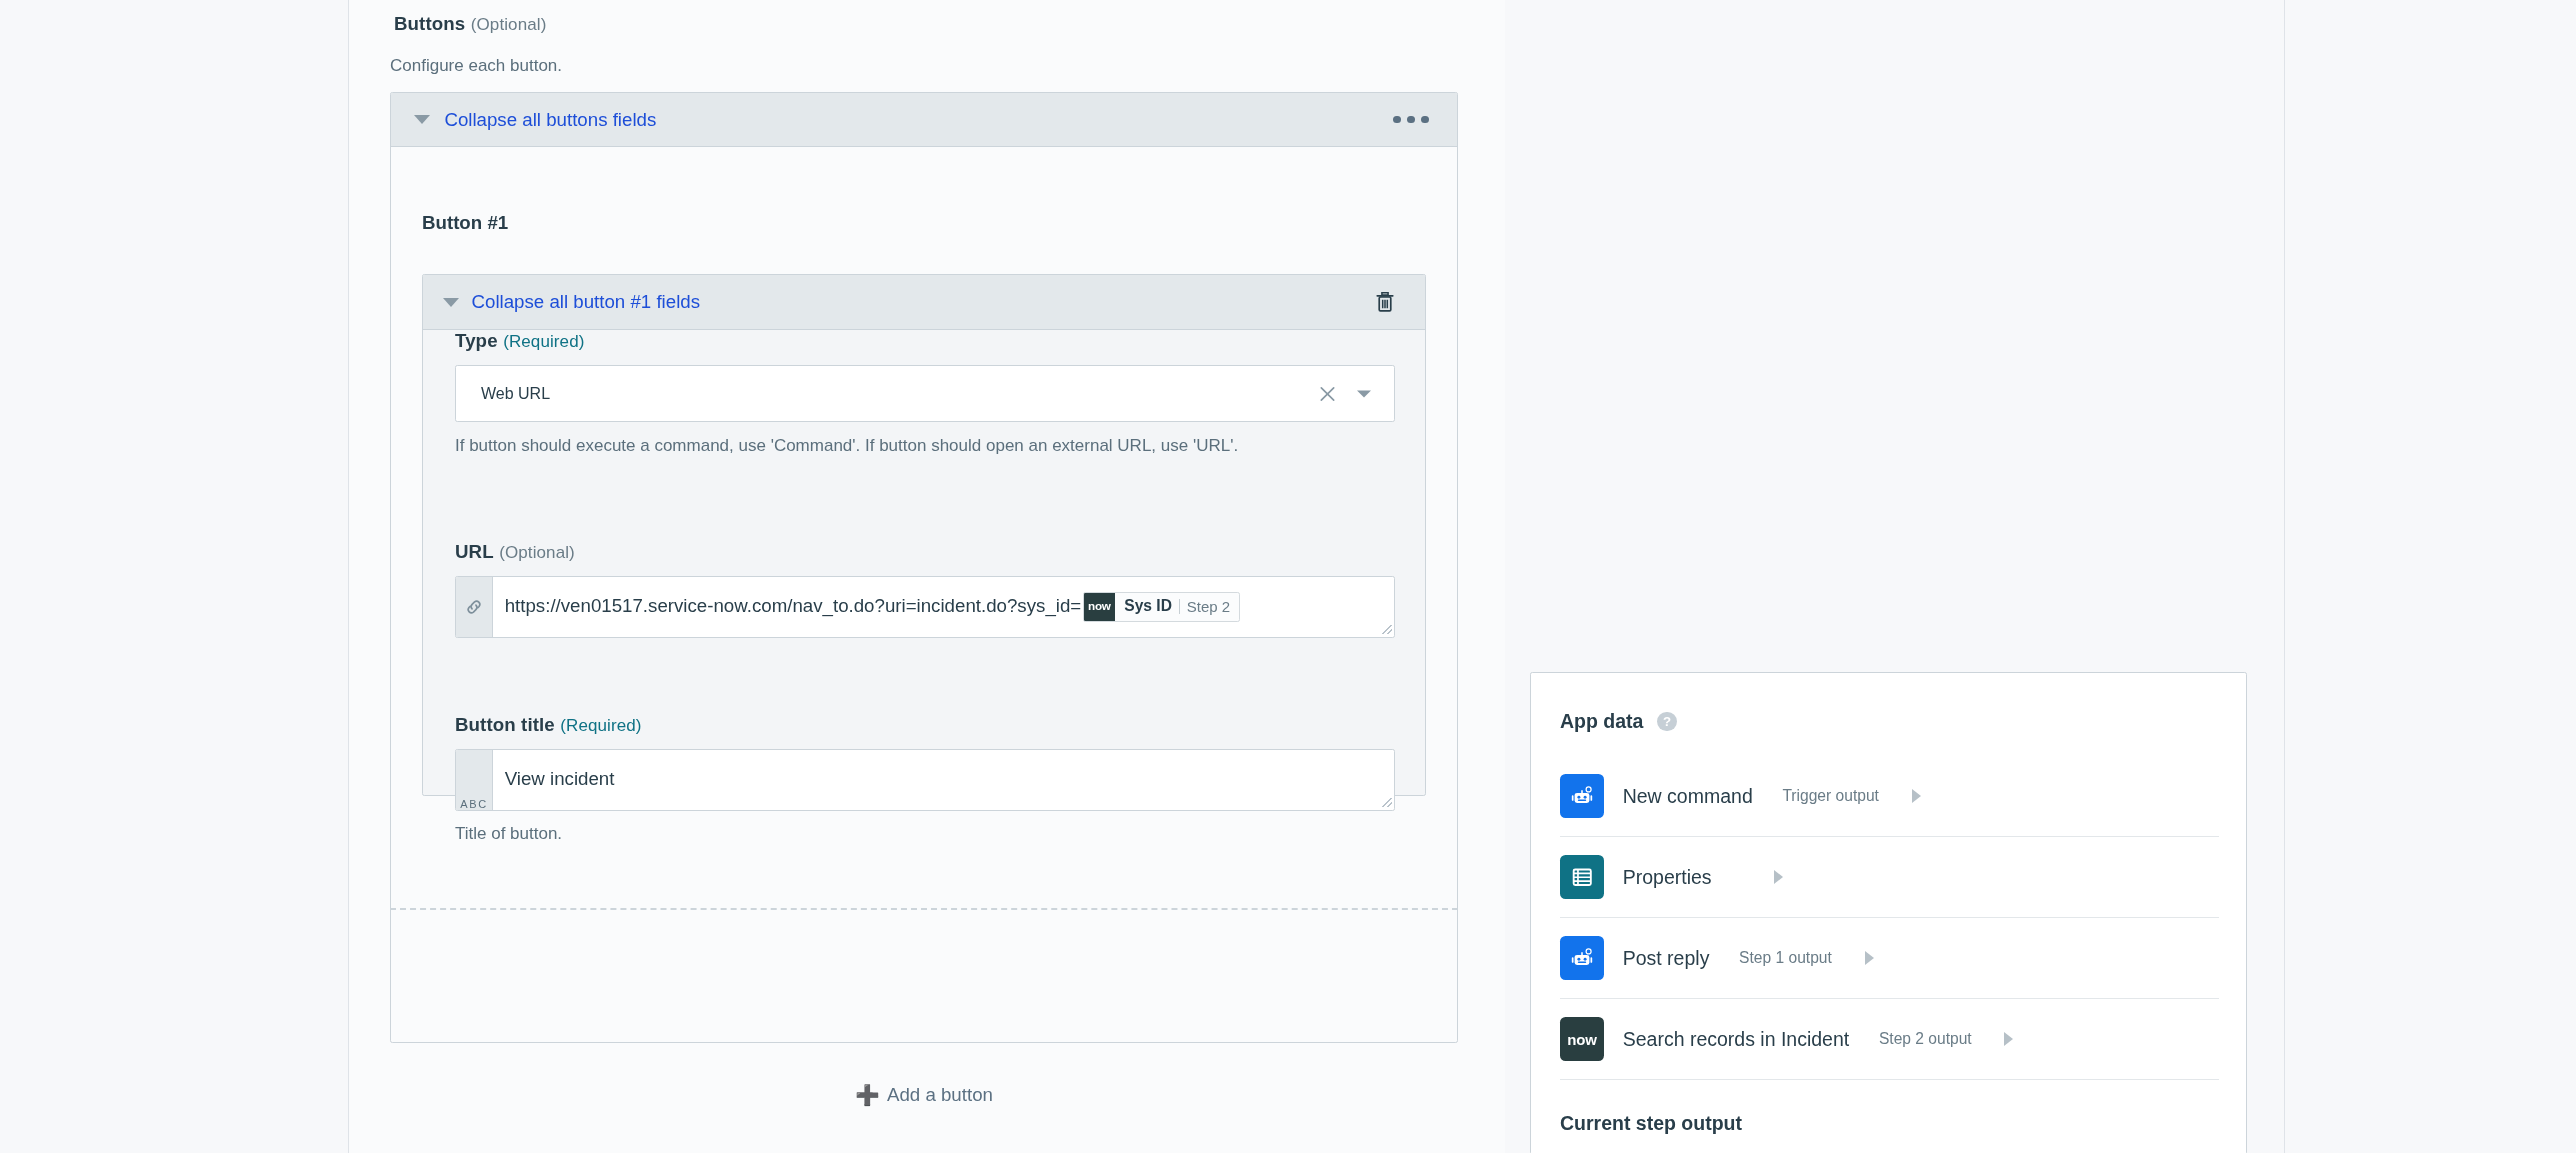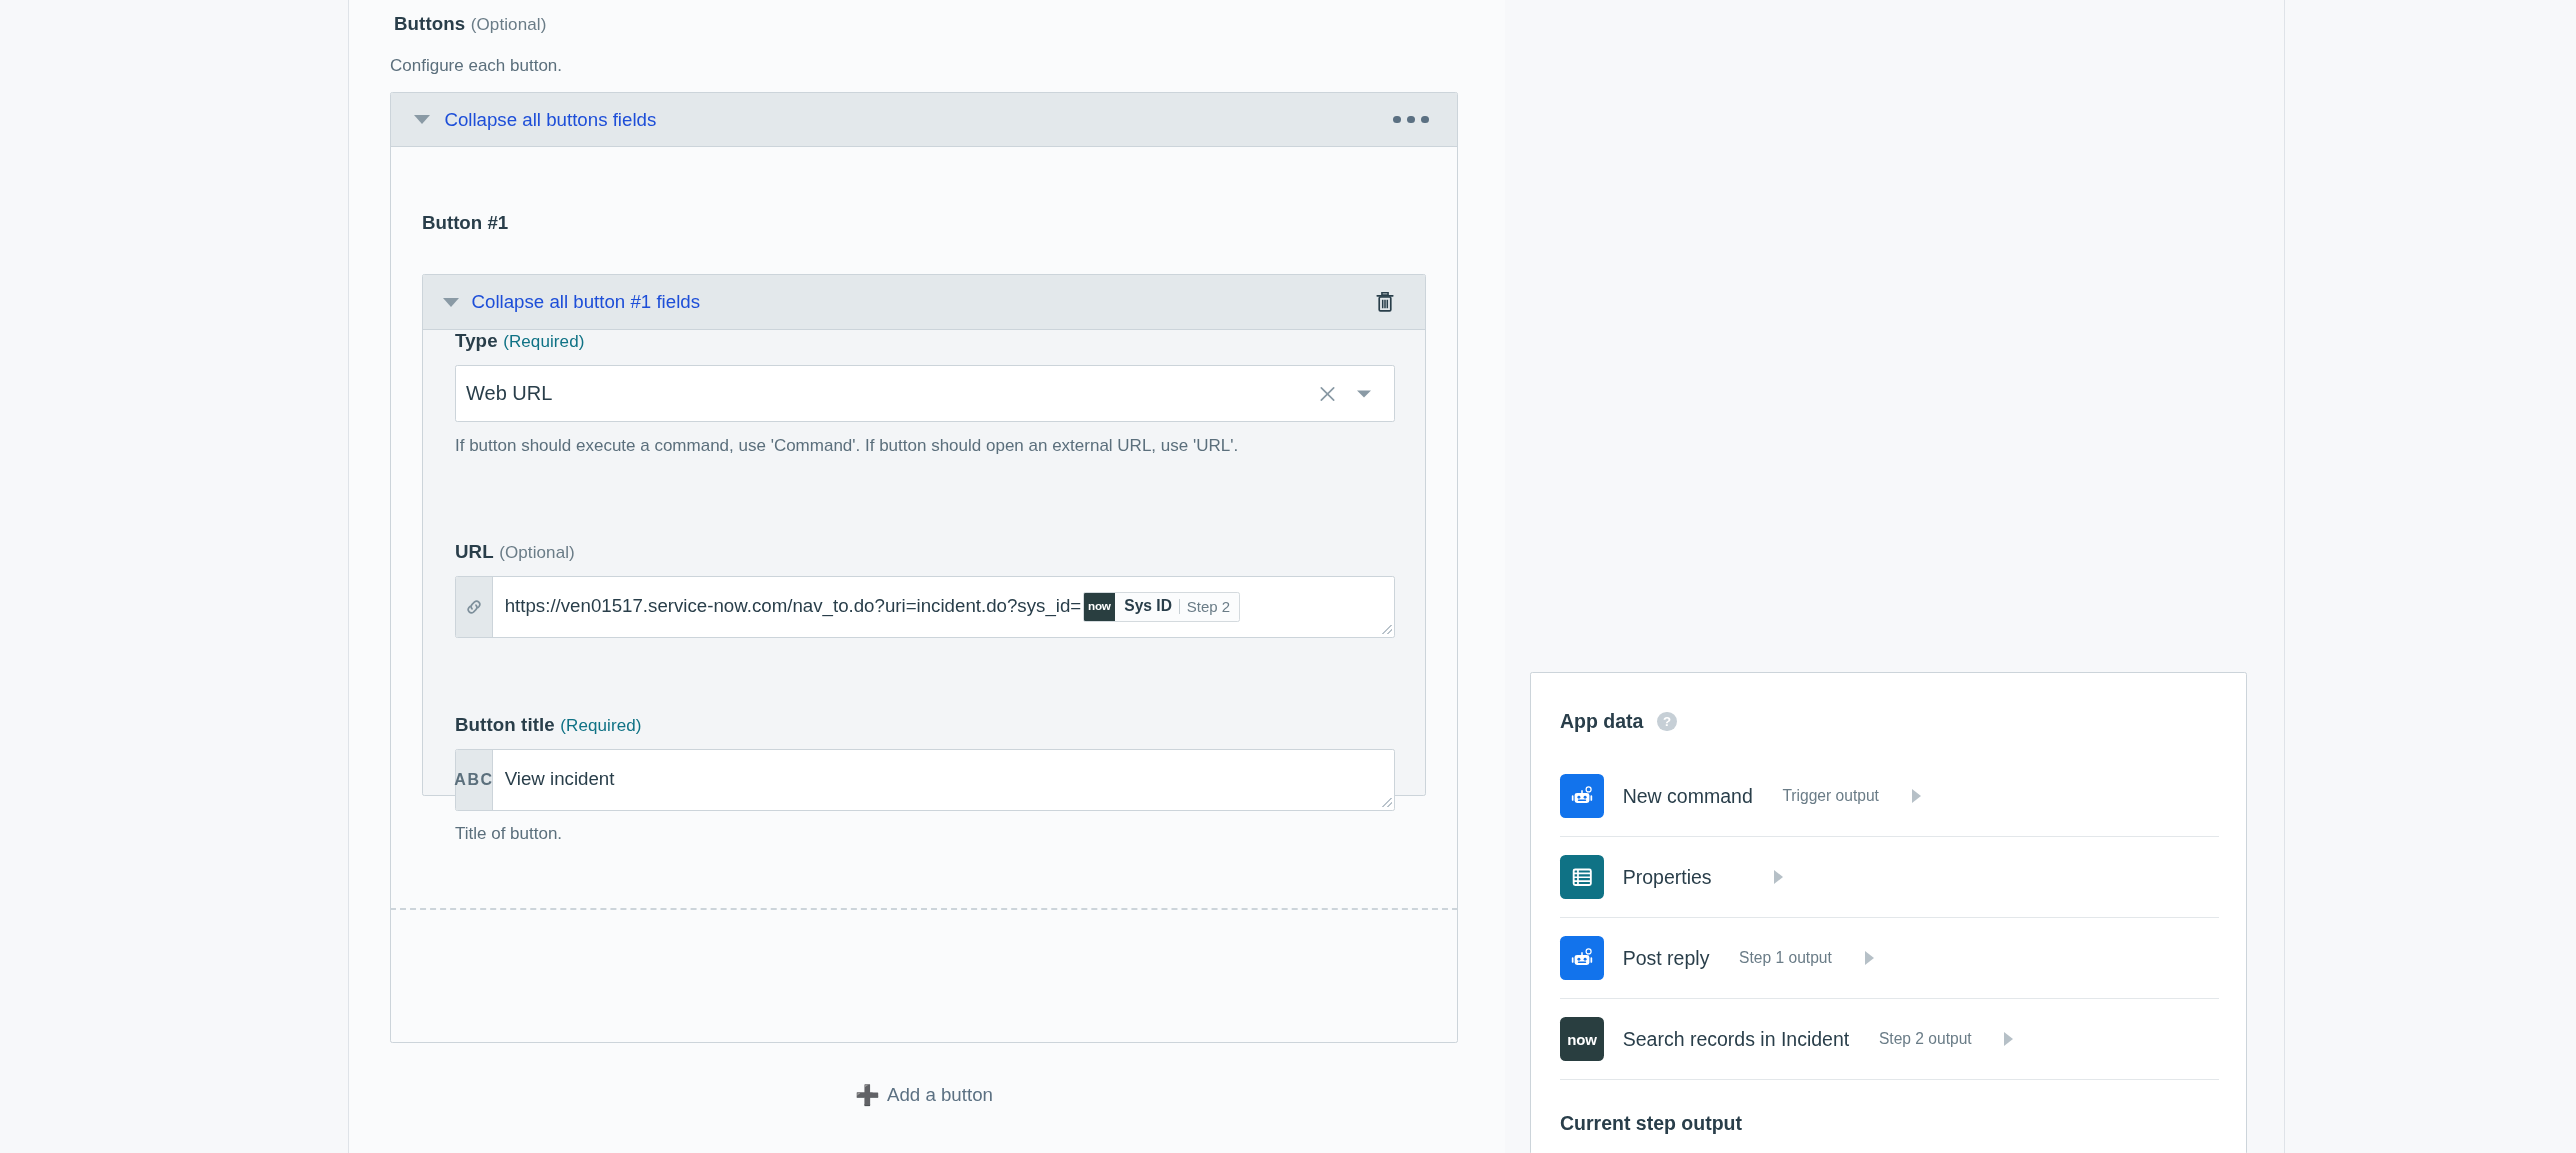--- a/index.html
+++ b/index.html
@@ -80,39 +80,39 @@
   }
   .panel-inner-body{padding:41px 0 48px 0;position:relative;min-height:343px;}
 
   .fld{position:absolute;left:32px;width:940px;}
 
   
   .select-ctrl{
     height:57px;background:#fff;border:0.8px solid #ccd4da;border-radius:2.3px;
     display:flex;align-items:center;position:relative;box-sizing:border-box;
   }
-  .select-val{font-size:20px;color:#293e4a;margin-left:10px;}
+  .select-val{font-size:16px;color:#293e4a;margin-left:25px;}
   .sel-x{position:absolute;right:58px;top:50%;transform:translateY(-50%);width:17px;height:17px;}
   .sel-chev{
     position:absolute;right:23.4px;top:50%;transform:translateY(-50%);
     width:0;height:0;border-left:7px solid transparent;border-right:7px solid transparent;
     border-top:7.8px solid #8a9aa5;
   }
 
   
   .inp-row{
     display:flex;align-items:stretch;border:0.8px solid #ccd4da;border-radius:2.3px;
     background:#fff;box-sizing:border-box;position:relative;min-height:62px;
   }
   .inp-prefix{
     width:36px;background:#e3e8eb;border-right:0.8px solid #ccd4da;
     display:flex;align-items:center;justify-content:center;flex:none;
     border-radius:1.6px 0 0 1.6px;
   }
-  .inp-prefix.abc{font-size:16px;letter-spacing:1.6px;color:#5b6f7c;font-weight:700;}
+  .inp-prefix.abc{font-size:11px;letter-spacing:1.6px;color:#5b6f7c;font-weight:400;align-items:flex-end;}
   .inp-field{
     flex:1;display:flex;align-items:center;flex-wrap:wrap;
     padding:0 14px 0 11.7px;font-size:18.7px;color:#293e4a;line-height:1.2;
   }
   .resize-grip{
     position:absolute;right:2.3px;bottom:2.3px;width:9.4px;height:9.4px;
     background:
       linear-gradient(135deg,transparent 0 45%, #b9c3cb 45% 55%, transparent 55% 100%),
       linear-gradient(135deg,transparent 0 70%, #b9c3cb 70% 80%, transparent 80% 100%);
   }

